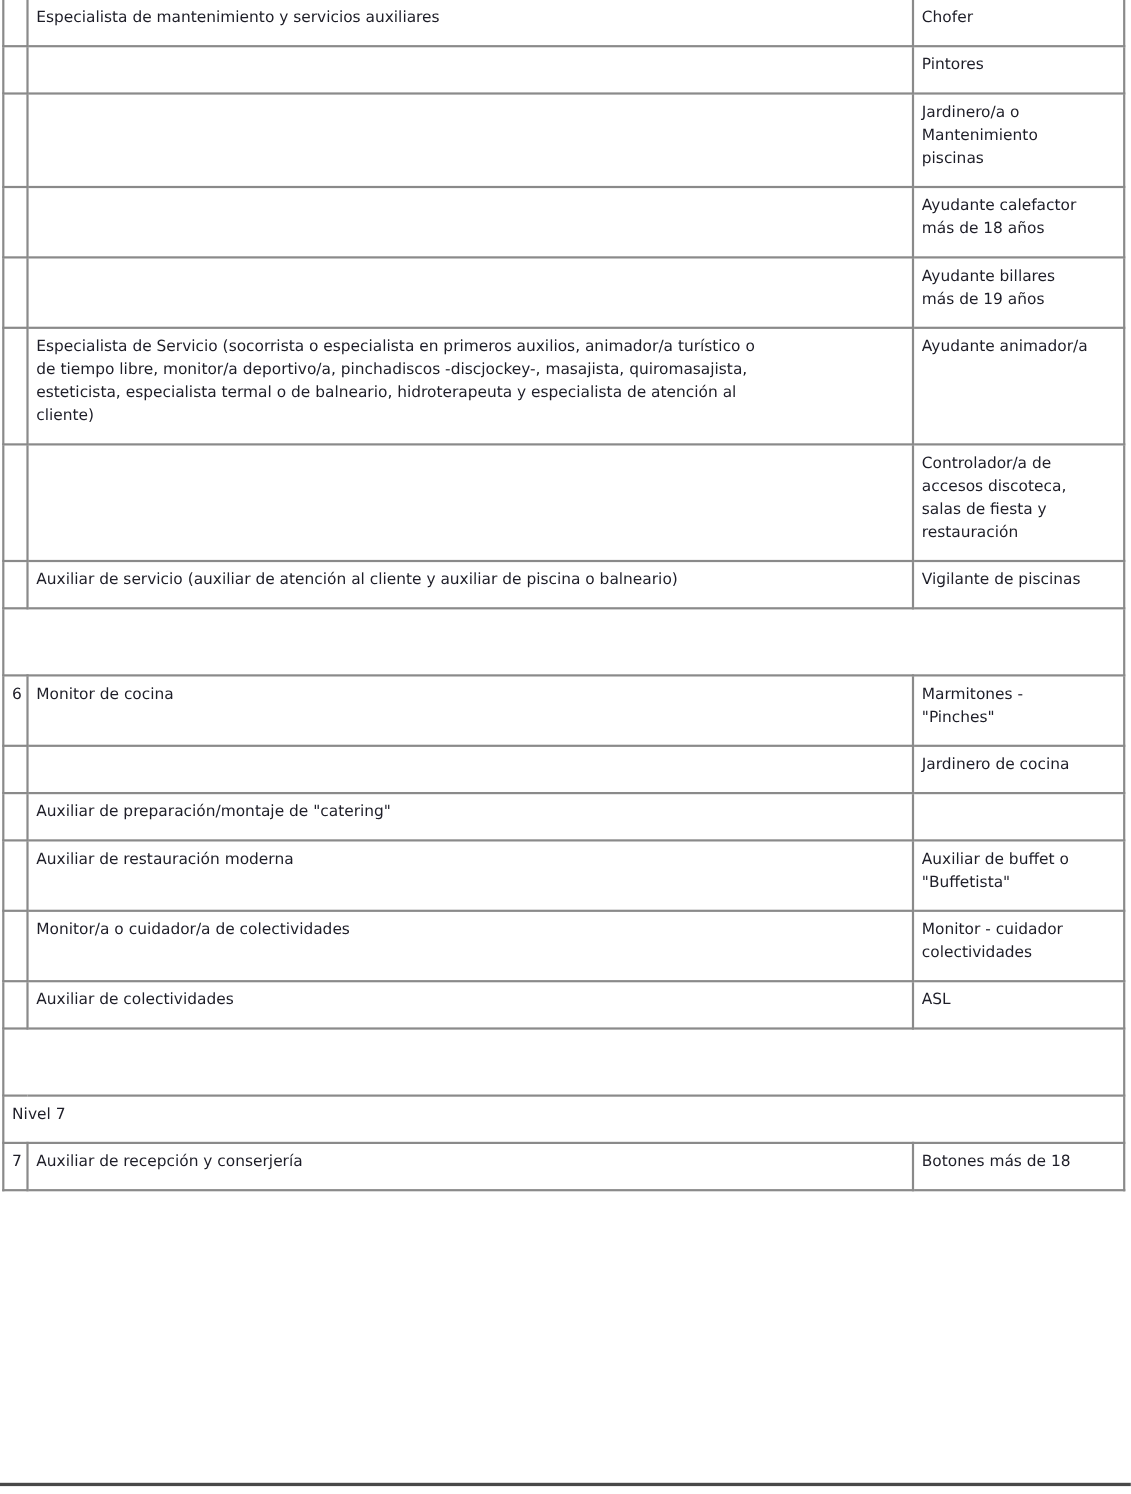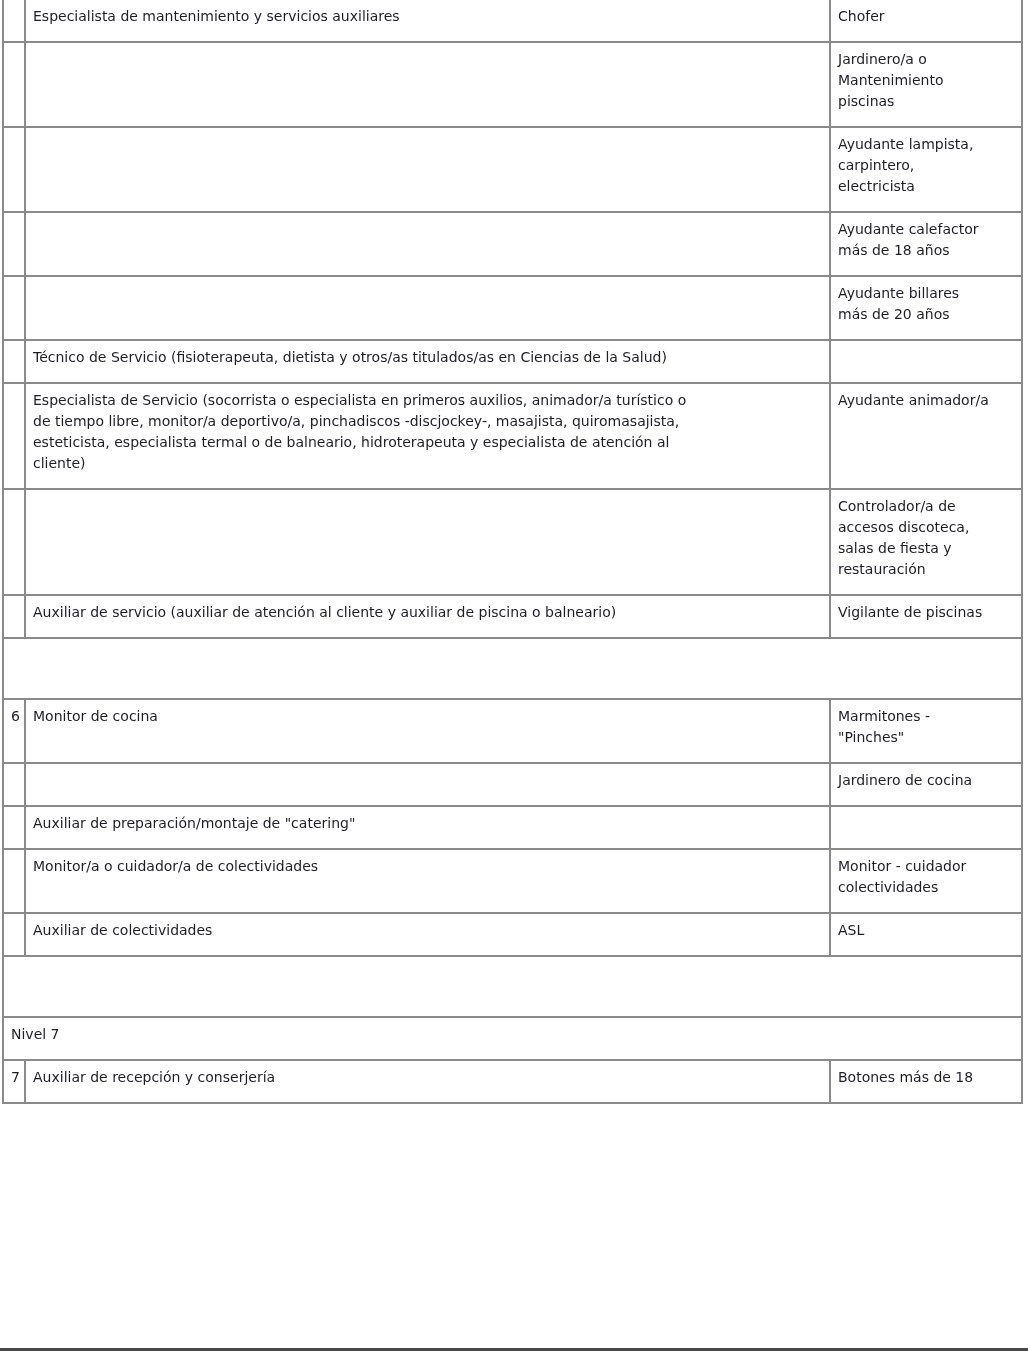--- a/index.html
+++ b/index.html
@@ -82,47 +82,40 @@
       </colgroup>
       <tbody>
           <tr>
             <td class="level-cell"></td>
             <td class="category-cell">Especialista de mantenimiento y servicios auxiliares</td>
             <td class="position-cell">Chofer</td>
           </tr>
           <tr>
             <td class="level-cell"></td>
             <td class="category-cell"></td>
-            <td class="position-cell">Jardinero/a o
-Mantenimiento
-piscinas</td>
+            <td class="position-cell">Pintores</td>
           </tr>
           <tr>
             <td class="level-cell"></td>
             <td class="category-cell"></td>
-            <td class="position-cell">Ayudante lampista,
-carpintero,
-electricista</td>
+            <td class="position-cell">Jardinero/a o
+Mantenimiento
+piscinas</td>
           </tr>
           <tr>
             <td class="level-cell"></td>
             <td class="category-cell"></td>
             <td class="position-cell">Ayudante calefactor
 más de 18 años</td>
           </tr>
           <tr>
             <td class="level-cell"></td>
             <td class="category-cell"></td>
             <td class="position-cell">Ayudante billares
-más de 20 años</td>
-          </tr>
-          <tr>
-            <td class="level-cell"></td>
-            <td class="category-cell">Técnico de Servicio (fisioterapeuta, dietista y otros/as titulados/as en Ciencias de la Salud)</td>
-            <td class="position-cell"></td>
+más de 19 años</td>
           </tr>
           <tr>
             <td class="level-cell"></td>
             <td class="category-cell">Especialista de Servicio (socorrista o especialista en primeros auxilios, animador/a turístico o
 de tiempo libre, monitor/a deportivo/a, pinchadiscos -discjockey-, masajista, quiromasajista,
 esteticista, especialista termal o de balneario, hidroterapeuta y especialista de atención al
 cliente)</td>
             <td class="position-cell">Ayudante animador/a</td>
           </tr>
           <tr>
@@ -152,20 +145,26 @@
             <td class="category-cell"></td>
             <td class="position-cell">Jardinero de cocina</td>
           </tr>
           <tr>
             <td class="level-cell"></td>
             <td class="category-cell">Auxiliar de preparación/montaje de "catering"</td>
             <td class="position-cell"></td>
           </tr>
           <tr>
             <td class="level-cell"></td>
+            <td class="category-cell">Auxiliar de restauración moderna</td>
+            <td class="position-cell">Auxiliar de buffet o
+"Buffetista"</td>
+          </tr>
+          <tr>
+            <td class="level-cell"></td>
             <td class="category-cell">Monitor/a o cuidador/a de colectividades</td>
             <td class="position-cell">Monitor - cuidador
 colectividades</td>
           </tr>
           <tr>
             <td class="level-cell"></td>
             <td class="category-cell">Auxiliar de colectividades</td>
             <td class="position-cell">ASL</td>
           </tr>
           <tr>

